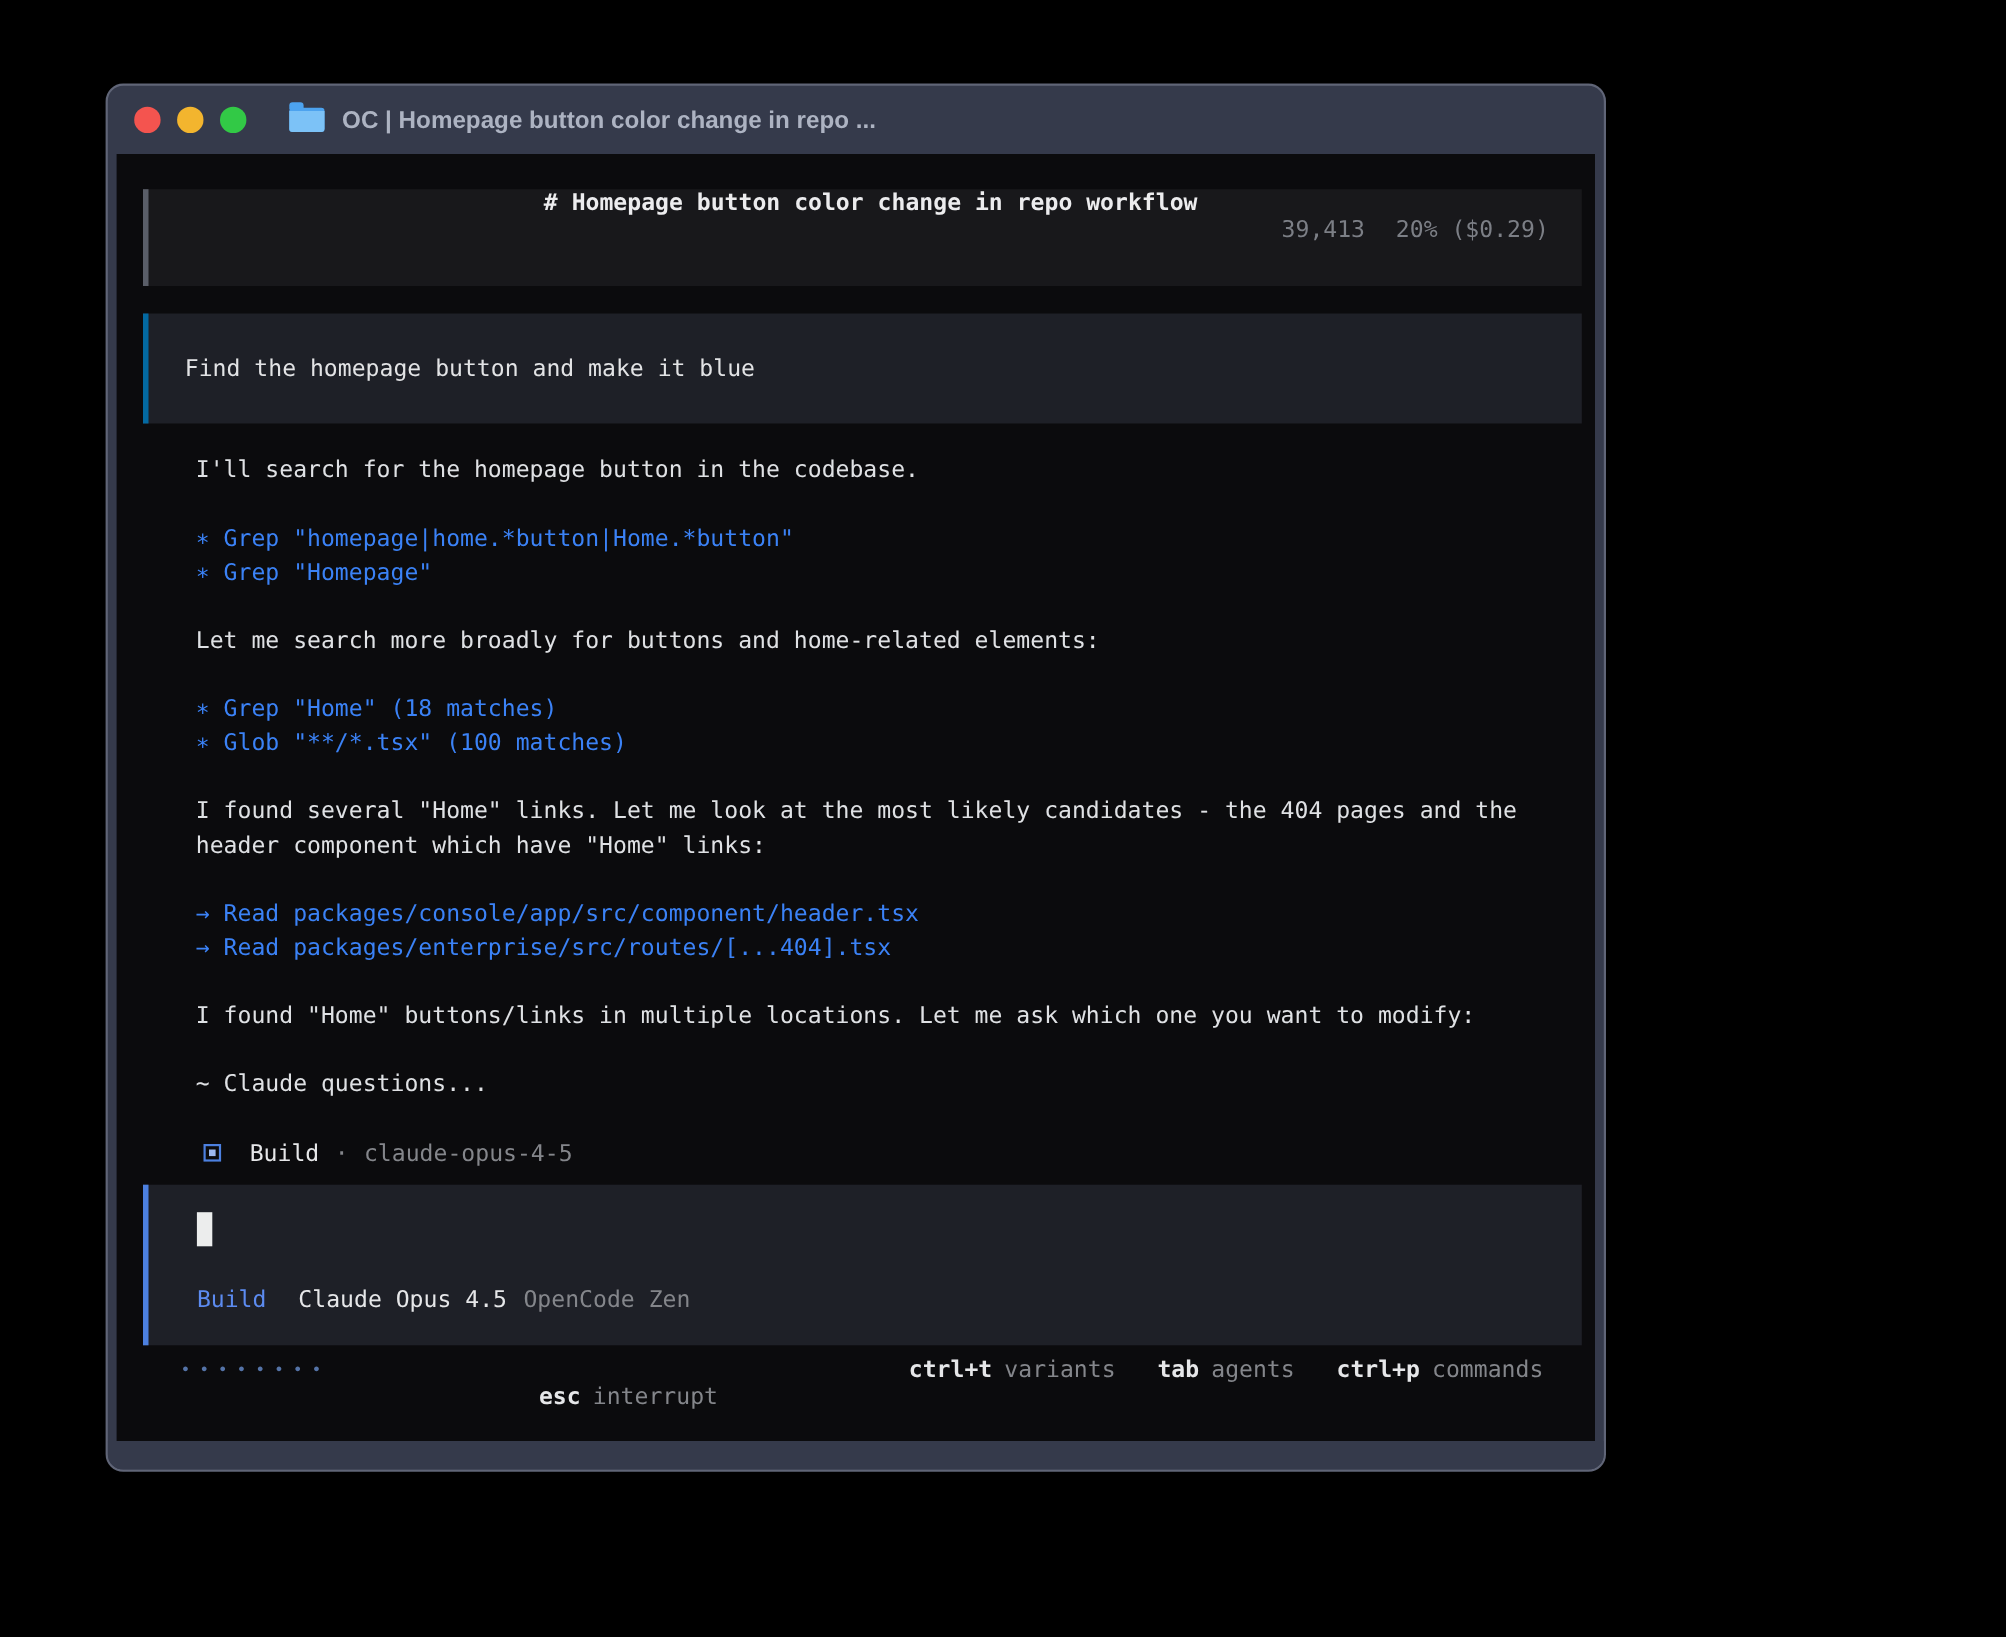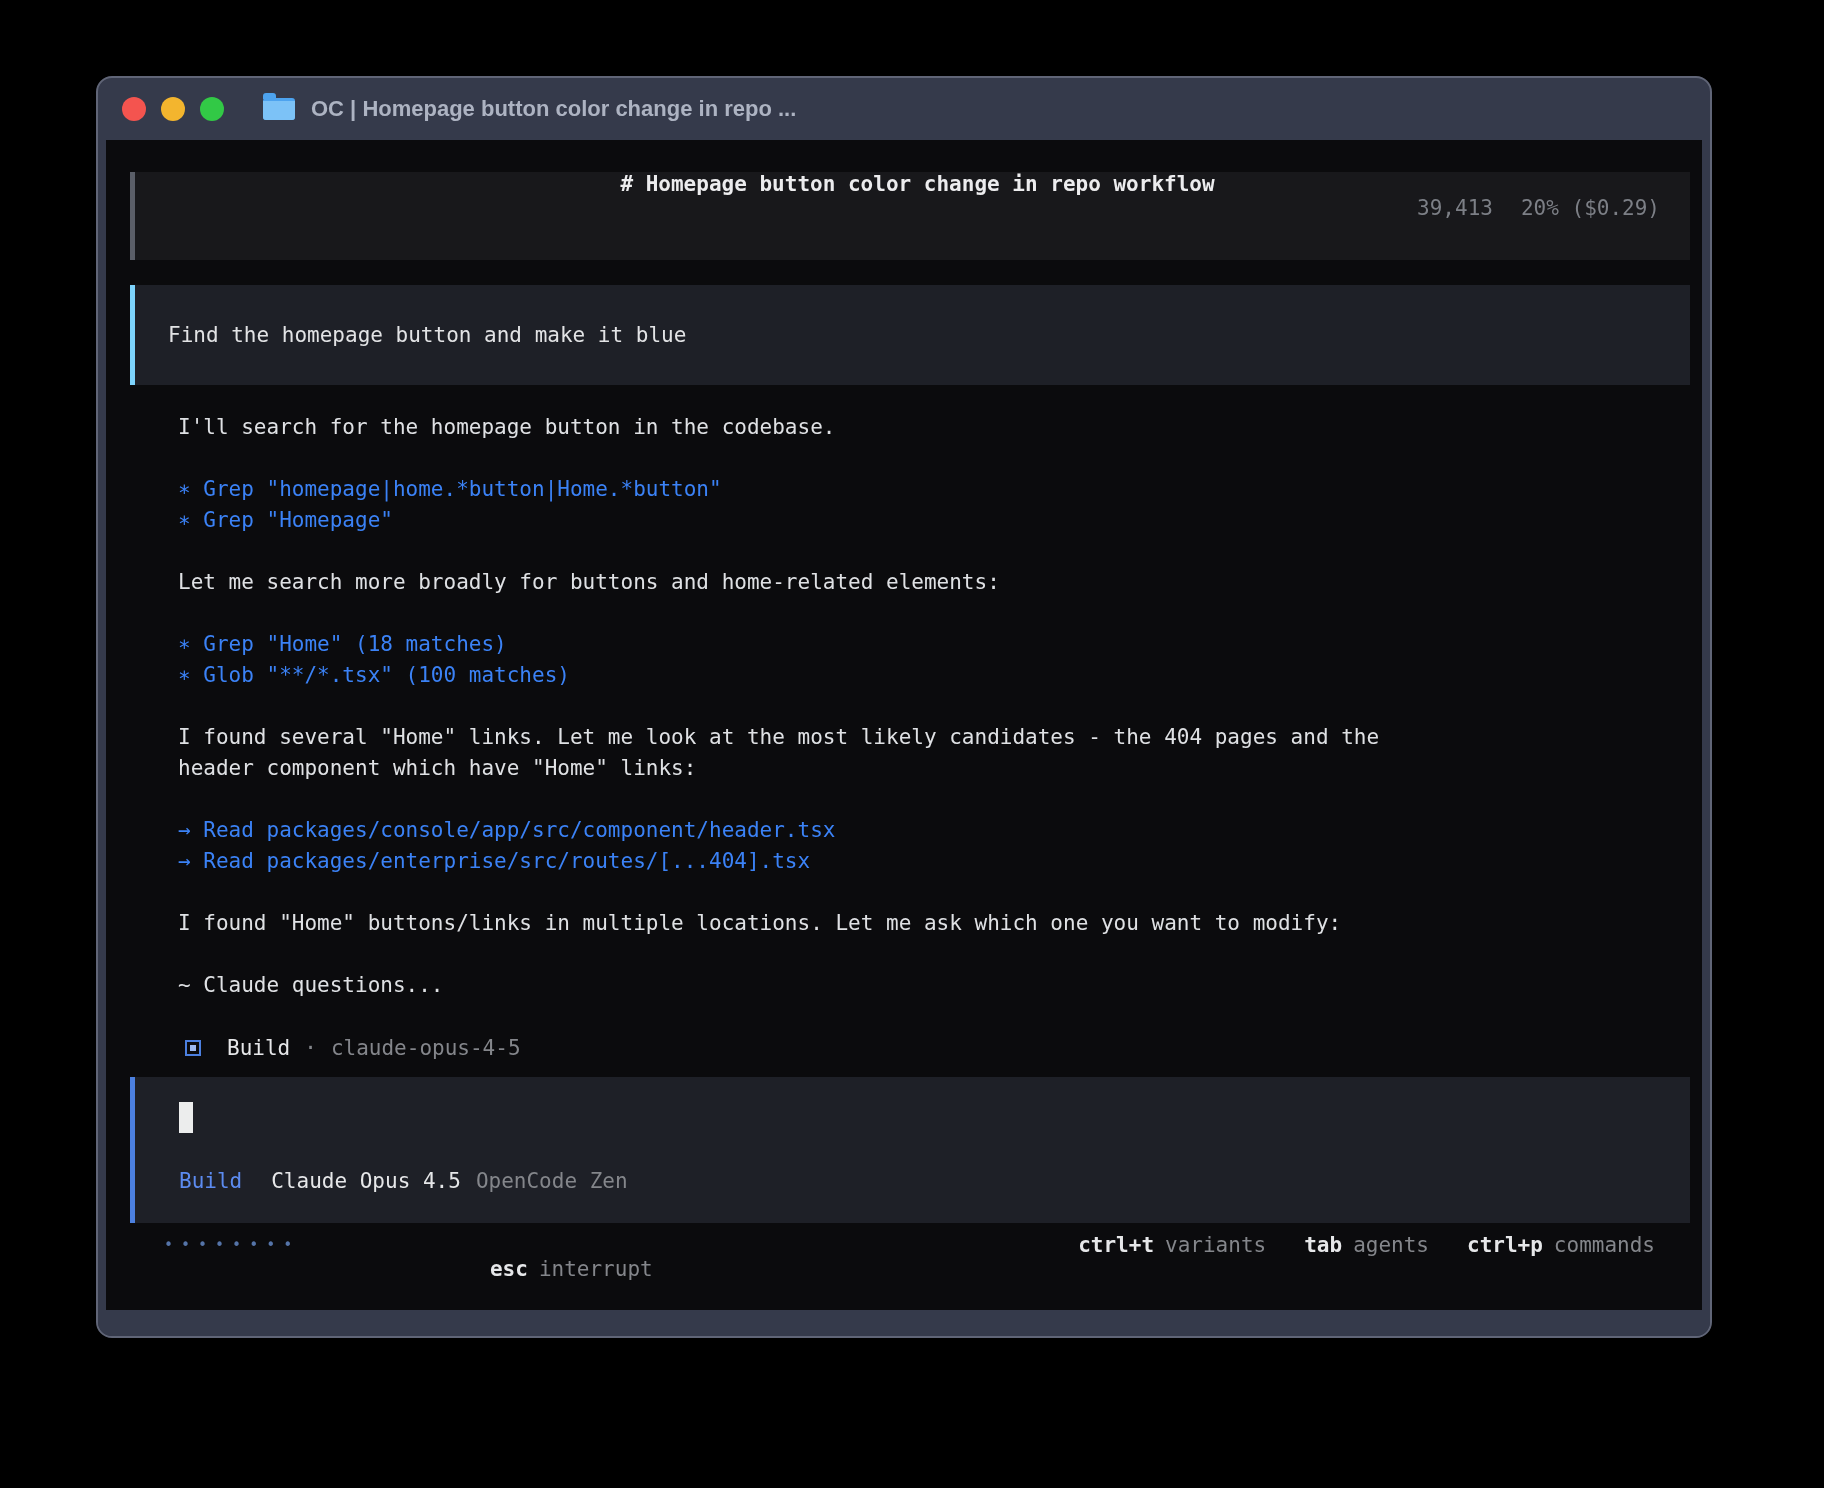--- a/index.html
+++ b/index.html
@@ -1,20 +1,20 @@
 <!DOCTYPE html>
 <html><head>
 <meta charset="utf-8">
 <style>
   * { margin:0; padding:0; box-sizing:border-box; }
   html,body { background:#000; }
   .stage { position:relative; width:1824px; height:1488px; background:#000; overflow:hidden; }
 
   .window {
-    position:absolute; left:96px; top:76px; width:1616px; height:1262px;
+    position:absolute; left:96px; top:76px; width:1364px; height:1262px;
     background:#353a4b; border:2px solid #606577; border-radius:16px;
     display:flex; flex-direction:column; overflow:hidden;
   }
 
   
   .titlebar { height:62px; flex:0 0 auto; display:flex; align-items:center; padding:0 24px; }
   .lights { display:flex; align-items:center; }
   .light { width:24px; height:24px; border-radius:50%; margin-right:15px; }
   .light.red    { background:#f4544f; }
   .light.yellow { background:#f3b52e; }
@@ -38,21 +38,21 @@
 
   .block { width:100%; }
   .header-block {
     height:88px; background:#18181b; border-left:5px solid #5a5e68;
     display:flex; align-items:center; padding:0 30px 0 40px;flex-direction:column;
   }
   .h-title { font-weight:bold; color:#ececee; white-space:pre; }
   .h-stats { margin-left:auto; display:flex; gap:28px; color:#7c7f86; white-space:pre; }
 
   .user-block {
-    margin-top:25px; height:100px; background:#1e2027; border-left:5px solid #7dd3fc;
+    margin-top:25px; height:100px; background:#1e2027; border-left:5px solid #0369a1;
     display:flex; align-items:center; padding-left:33px; color:#e2e3e5; white-space:pre;
   }
 
   .transcript { margin-top:27px; padding-left:48px; }
   .line { height:31px; line-height:31px; white-space:pre; }
   .line.white { color:#dfe1e4; }
   .line.gray  { color:#3b82f6; }
 
   .agent-row { margin-top:31px; height:31px; display:flex; align-items:center; padding-left:55px; }
   .agent-icon { position:relative; width:16px; height:16px; border:2px solid #4c80e0;

